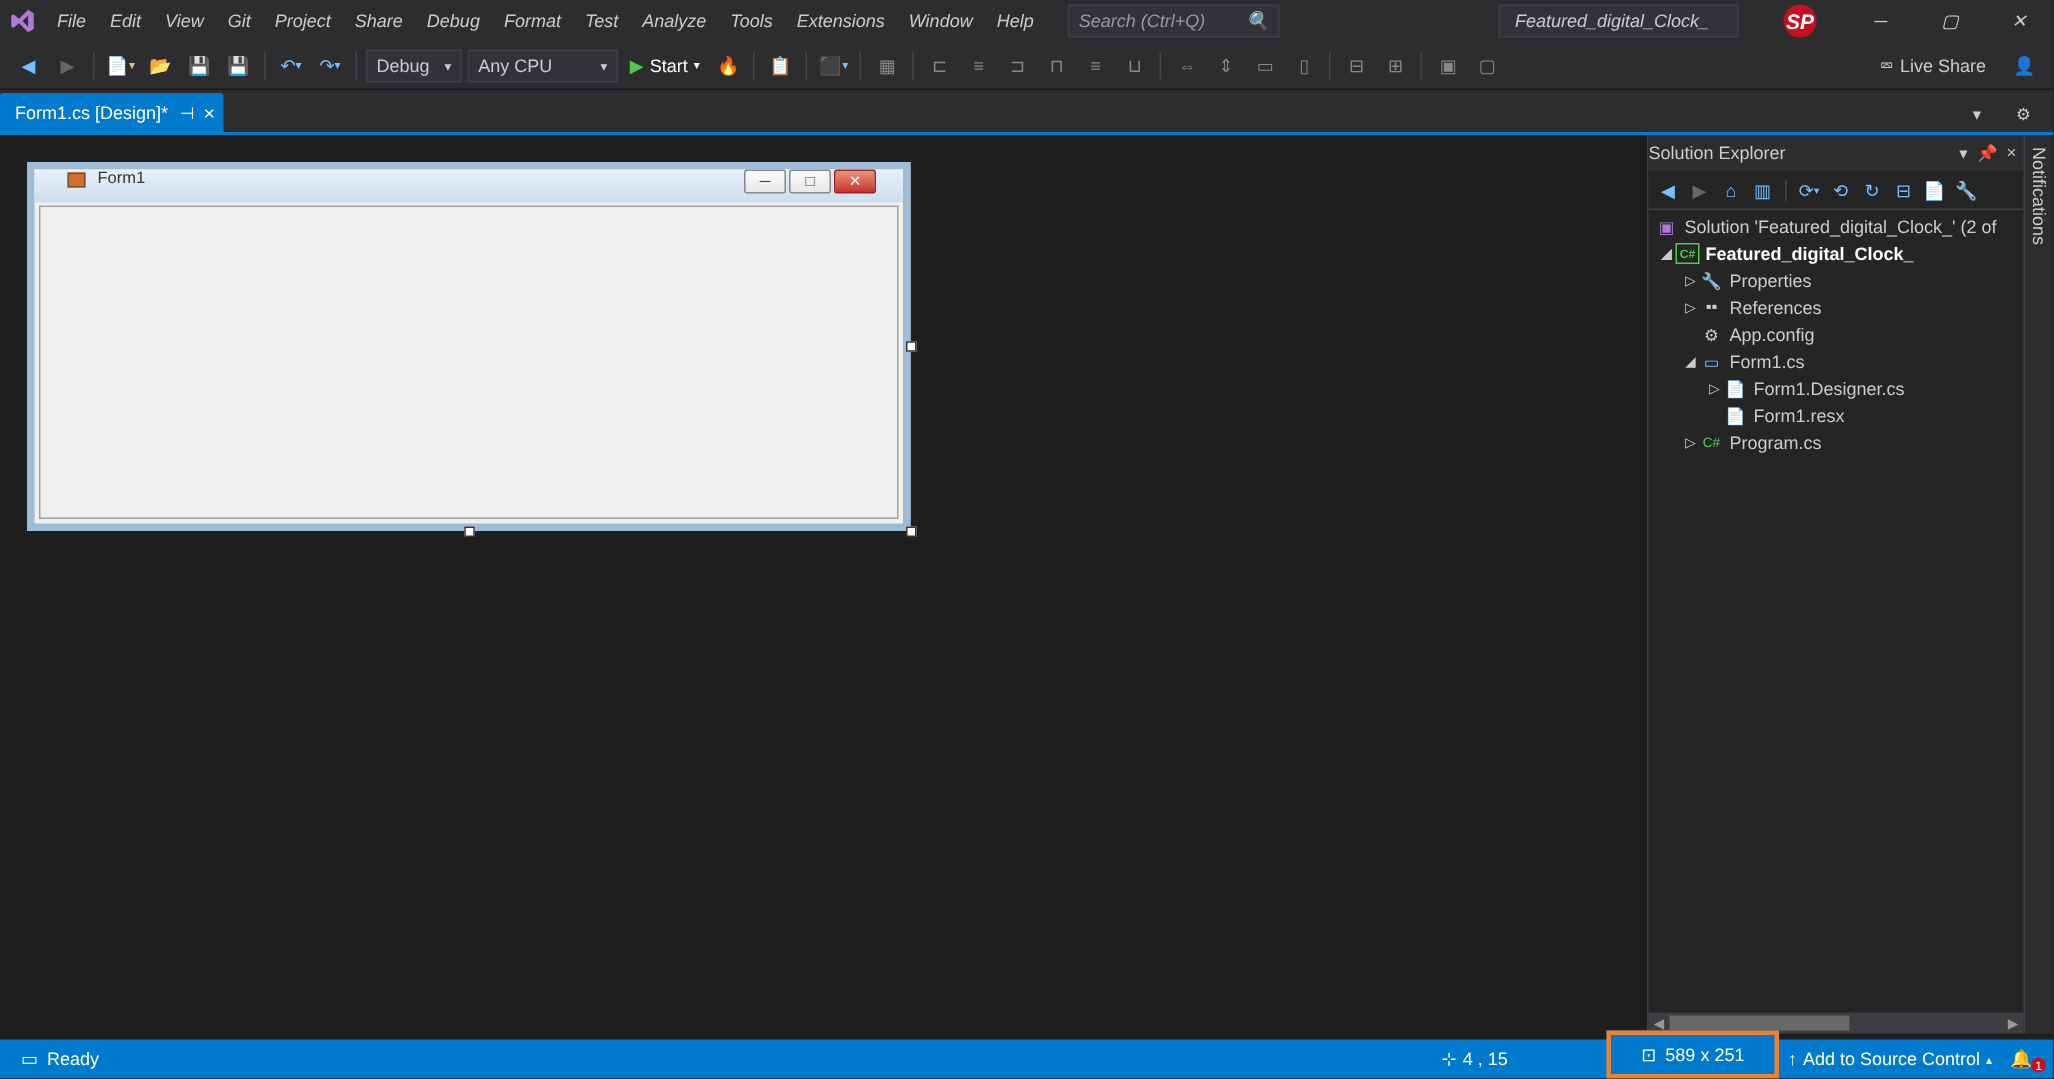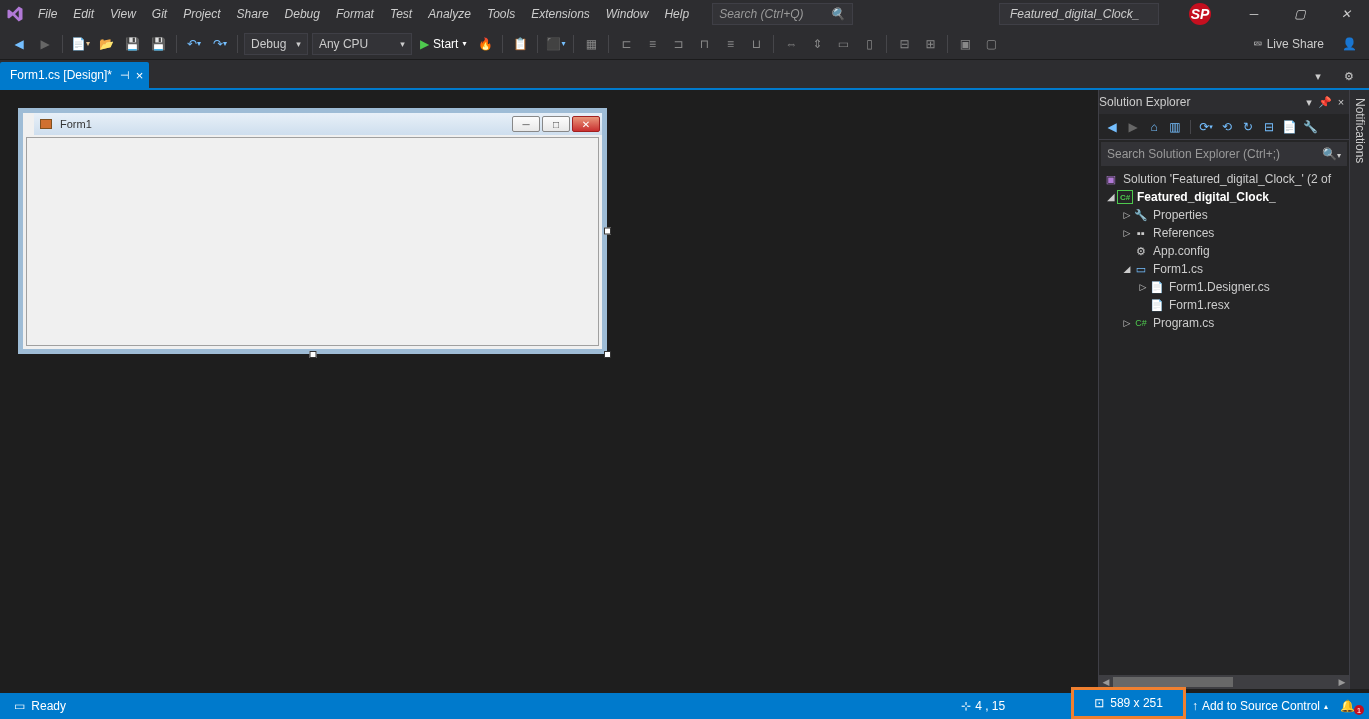--- a/index.html
+++ b/index.html
@@ -41,21 +41,21 @@
 
 .mainarea { position: absolute; top: 88px; left: 0; right: 0; bottom: 30px; display: flex; border-top: 2px solid #007acc; }
 .designer { flex: 1; background: #1e1e1e; position: relative; }
 .solution-panel { width: 251px; background: #252526; border-left: 1px solid #3f3f46; display: flex; flex-direction: column; font-size: 12px; }
 .notif-strip { width: 20px; background: #2d2d30; border-left: 1px solid #3f3f46; display: flex; align-items: flex-start; justify-content: center; padding-top: 8px; }
 .notif-strip .vertical { writing-mode: vertical-rl; color: #ccc; font-size: 12px; }
 
 
 .form-container { position: absolute; left: 18px; top: 18px; width: 589px; height: 246px; }
 .form-outer { width: 100%; height: 100%; border: 5px solid #9ebcd6; background: #f0f0f0; position: relative; }
-.form-titlebar { height: 22px; background: linear-gradient(#e8f0f8, #cedeee); display: flex; align-items: center; padding: 0 2px; font-size: 11px; color: #333; margin-left: 11px; }
+.form-titlebar { height: 22px; background: linear-gradient(#e8f0f8, #cedeee); display: flex; padding: 0 18px; font-size: 11px; color: #333; }
 .form-icon { width: 16px; height: 14px; margin-right: 4px; margin-left: 4px; display: inline-flex; align-items: center; }
 .form-icon .box { width: 12px; height: 10px; background: #d07030; border: 1px solid #805020; }
 .form-win-btns { margin-left: auto; display: flex; gap: 2px; }
 .form-win-btn { width: 28px; height: 16px; border: 1px solid #888; background: linear-gradient(#fcfcfc, #e8e8e8); display: flex; align-items: center; justify-content: center; font-size: 10px; color: #444; border-radius: 2px; }
 .form-win-btn.close { background: linear-gradient(#e9967a, #c93030); color: #fff; border-color: #a02020; }
 .form-body { position: absolute; left: 3px; right: 3px; top: 24px; bottom: 3px; background: #f0f0f0; border: 1px solid #a0a0a0; }
 .sel-handle { position: absolute; width: 7px; height: 7px; background: #fff; border: 1px solid #333; }
 
 
 .se-title { height: 24px; background: #2d2d30; display: flex; align-items: center; padding: 0 0; color: #ccc; }
@@ -230,24 +230,20 @@
       <span class="se-tb-btn">⌂</span>
       <span class="se-tb-btn">▥</span>
       <span style="width:1px;height:14px;background:#46464a;margin:0 3px;"></span>
       <span class="se-tb-btn">⟳<span style="font-size:7px;">▾</span></span>
       <span class="se-tb-btn">⟲</span>
       <span class="se-tb-btn">↻</span>
       <span class="se-tb-btn">⊟</span>
       <span class="se-tb-btn">📄</span>
       <span class="se-tb-btn">🔧</span>
     </div>
-    <div class="se-search">
-      <span>Search Solution Explorer (Ctrl+;)</span>
-      <span class="mag">🔍<span style="font-size:8px;">▾</span></span>
-    </div>
     <div class="se-tree">
       <div class="tree-row" style="padding-left:4px;">
         <span class="tree-icon" style="color:#b179d6;">▣</span>
         <span>Solution 'Featured_digital_Clock_' (2 of</span>
       </div>
       <div class="tree-row bold" style="padding-left:6px;">
         <span class="tree-exp">◢</span>
         <span class="tree-icon" style="color:#4ec94e;border:1px solid #4ec94e;font-size:8px;">C#</span>
         <span>Featured_digital_Clock_</span>
       </div>

